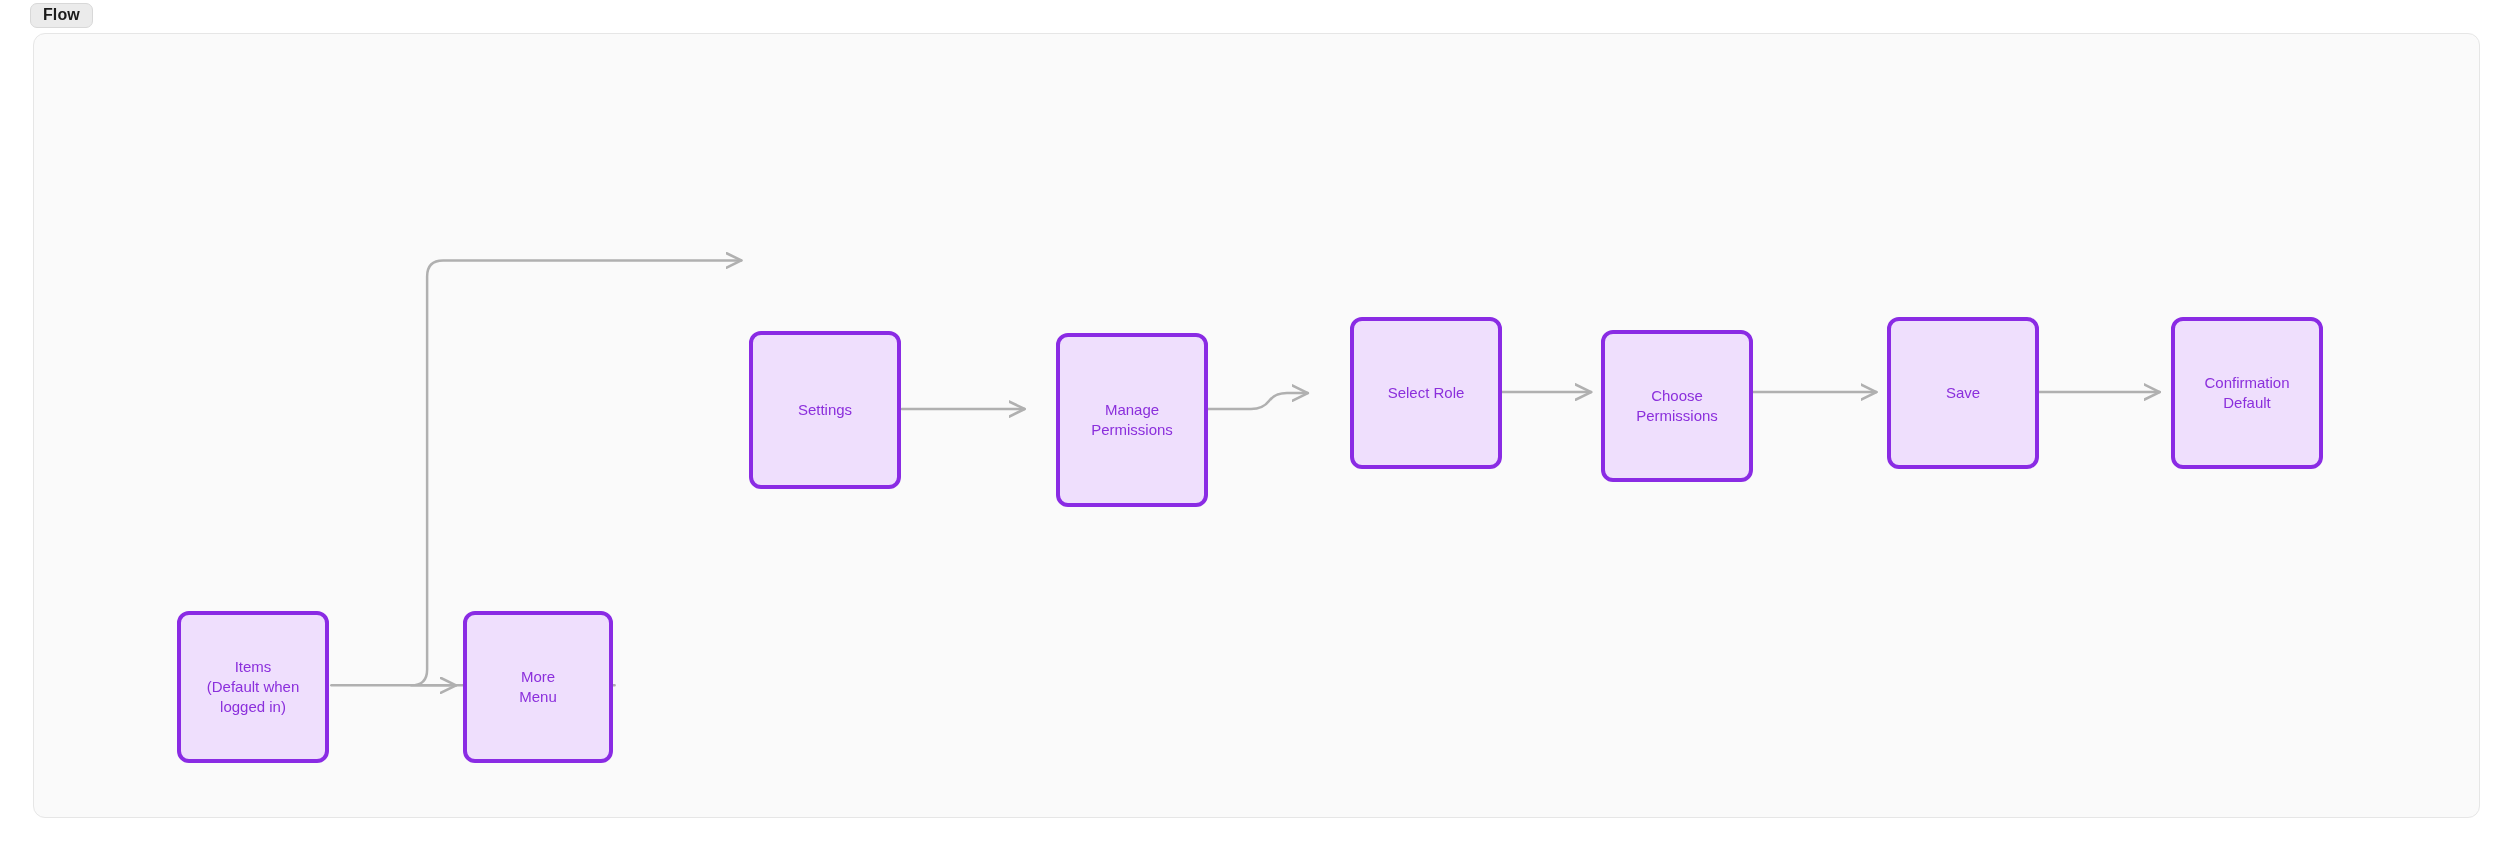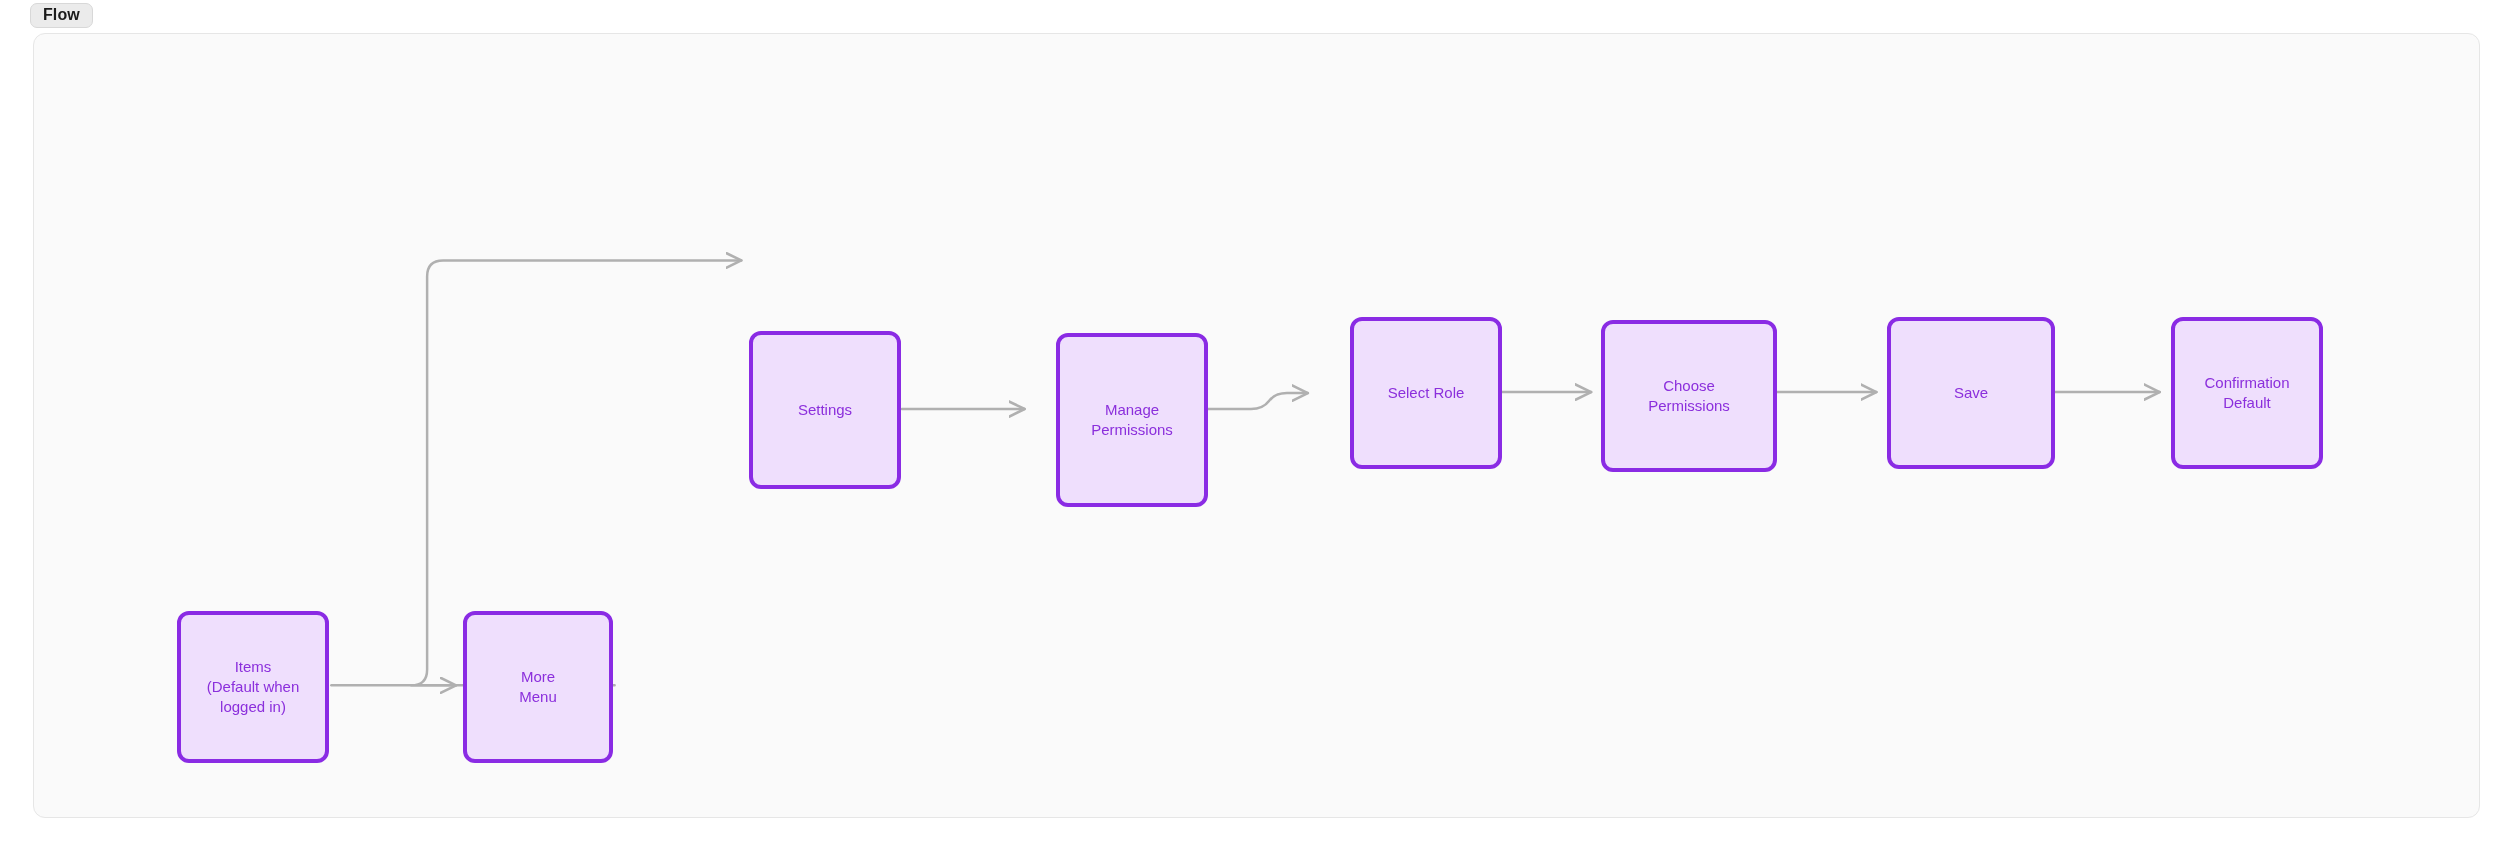--- a/index.html
+++ b/index.html
@@ -154,26 +154,26 @@
 
     <div class="node" style="left:1022px; top:299px; width:152px; height:174px;">
       <span class="node-label">Manage
 Permissions</span>
     </div>
 
     <div class="node" style="left:1283px; top:283px; width:152px; height:152px;margin-left:33px;">
       <span class="node-label">Select Role</span>
     </div>
 
-    <div class="node" style="left:1567px; top:286px; width:176px; height:152px;">
+    <div class="node" style="left:1567px; top:296px; width:152px; height:152px;">
       <span class="node-label">Choose
 Permissions</span>
     </div>
 
-    <div class="node" style="left:1853px; top:283px; width:168px; height:152px;">
+    <div class="node" style="left:1853px; top:283px; width:152px; height:152px;">
       <span class="node-label">Save</span>
     </div>
 
     <div class="node" style="left:2137px; top:283px; width:152px; height:152px;">
       <span class="node-label">Confirmation
 Default</span>
     </div>
 
   </div>
 </div>

